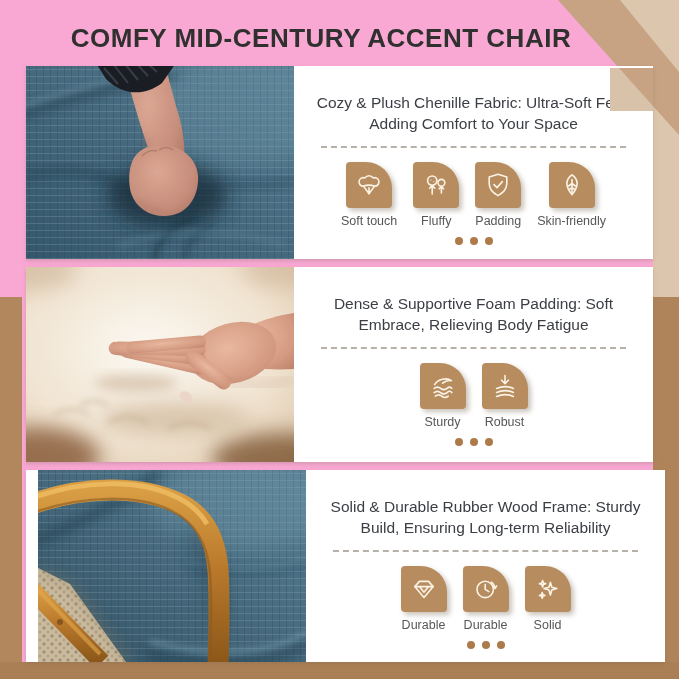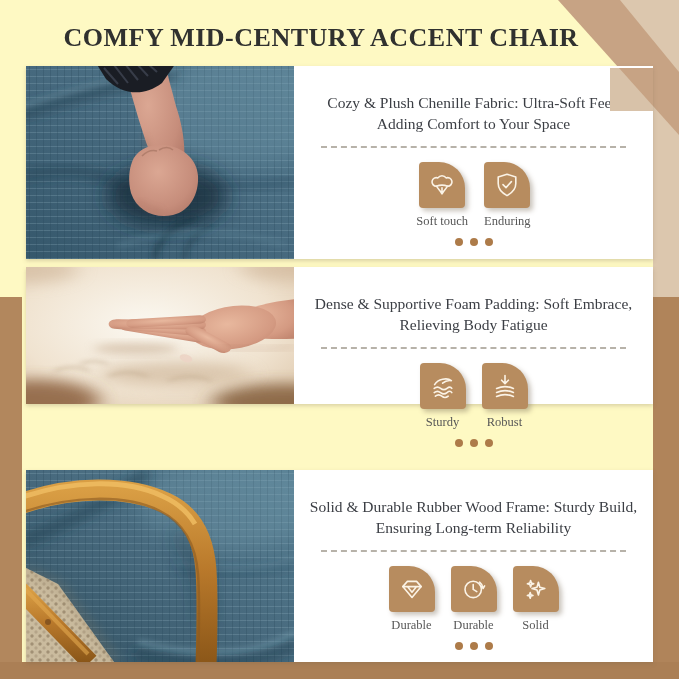--- a/index.html
+++ b/index.html
@@ -1,18 +1,18 @@
 <!DOCTYPE html>
 <html><head>
 <meta charset="utf-8">
 <style>
   html,body{margin:0;padding:0;background:#ebe3d6;}
   .canvas{
     position:relative;width:679px;height:679px;overflow:hidden;
-    background:#fef9c3;font-family:Liberation Serif, serif;
+    background:#f9a8d4;font-family:Liberation Sans, sans-serif;
   }
   
   .decor{position:absolute;inset:0;pointer-events:none;}
   .corner-light{background:#dcc7ae;z-index:1;
     clip-path:polygon(600px 0,679px 0,679px 297px,653px 297px,653px 53px);}
   .ribbon-dark{background:#c7a384;z-index:2;
     clip-path:polygon(558px 0,620px 0,679px 72px,679px 135px);}
   .corner-square{position:absolute;left:610px;top:68px;width:43px;height:43px;
     background:#d8c2a9;z-index:4;}
   .ribbon-overlay{background:#c7a384;z-index:5;
@@ -21,22 +21,22 @@
   .border-right{position:absolute;left:653px;top:297px;width:26px;height:382px;background:#b0845a;z-index:3;}
   .border-bottom{position:absolute;left:0;top:662px;width:679px;height:17px;background:#ab7f55;z-index:3;}
   
   .title{position:absolute;top:22px;left:0;width:642px;text-align:center;
     font-weight:bold;font-size:26px;line-height:32px;letter-spacing:.5px;
     color:#30312f;z-index:2;}
   
   .panel{position:absolute;left:26px;width:627px;background:#ffffff;display:flex;
     box-shadow:0 2px 4px rgba(120,100,75,.25);z-index:3;}
   .panel-1{top:66px;height:193px;}
-  .panel-2{top:267px;height:137px;}
-  .panel-3{top:470px;height:192px;}
+  .panel-2{top:267px;height:195px;}
+  .panel-3{top:470px;height:192px;padding-left:12px;}
   .photo{width:268px;flex:none;overflow:hidden;}
   .photo svg{display:block;width:100%;height:100%;}
   .content{flex:1;display:flex;flex-direction:column;align-items:center;padding-top:26px;}
   .heading{width:332px;text-align:center;font-size:15.5px;line-height:21px;color:#3b3e44;}
   .divider{width:305px;border-top:2px dashed #b7b2a9;margin-top:12px;}
   .features{display:flex;gap:16px;margin-top:14px;align-items:flex-start;text-align:center;}
   .feature{display:flex;flex-direction:column;align-items:center;}
   .icon-tile{width:46px;height:46px;background:#b78c5f;border-radius:4px 26px 4px 4px;
     display:flex;align-items:center;justify-content:center;
     box-shadow:3px 3px 5px rgba(120,105,85,.4);}
@@ -119,25 +119,47 @@
               <path d="M8.3,15.2 a4.3,4.3 0 1 1 1.6,-8.3 a4.9,4.9 0 0 1 8.2,0 a4.3,4.3 0 1 1 1.6,8.3"></path>
               <path d="M8.3,15.2 Q14,13 19.7,15.2"></path>
               <path d="M8.6,15.4 C10.8,18.6 12.6,20 14,22.8 M19.4,15.4 C17.2,18.6 15.4,20 14,22.8 M14,16.8 L14,22.8"></path>
             </svg>
           </div>
           <div class="feature-label">Soft touch</div>
         </div>
         <div class="feature">
           <div class="icon-tile">
             <svg viewBox="0 0 28 28">
+              <circle cx="10.2" cy="9.6" r="4.6"></circle>
+              <circle cx="19.4" cy="11.8" r="3.4"></circle>
+              <path d="M10.2,23 V14.8 M7.6,17.2 L10.2,14.6 L12.8,17.2"></path>
+              <path d="M19.4,22 V15.8 M17.2,17.8 L19.4,15.6 L21.6,17.8"></path>
+              <circle cx="8.9" cy="9" r="0.6" fill="#fbf3e6" stroke="none"></circle>
+              <circle cx="11.8" cy="10.6" r="0.6" fill="#fbf3e6" stroke="none"></circle>
+            </svg>
+          </div>
+          <div class="feature-label">Fluffy</div>
+        </div>
+        <div class="feature">
+          <div class="icon-tile">
+            <svg viewBox="0 0 28 28">
               <path d="M14,3.2 L22.8,6 V12.6 C22.8,18.4 19.2,21.9 14,24.6 C8.8,21.9 5.2,18.4 5.2,12.6 V6 Z"></path>
               <path d="M10,13.6 L13,16.6 L18.4,10.6"></path>
             </svg>
           </div>
-          <div class="feature-label">Enduring</div>
+          <div class="feature-label">Padding</div>
+        </div>
+        <div class="feature">
+          <div class="icon-tile">
+            <svg viewBox="0 0 28 28">
+              <path d="M14,3.8 C20.2,8 21.4,14.8 14,23.6 C6.6,14.8 7.8,8 14,3.8 Z"></path>
+              <path d="M14,8.5 V23.4 M14,12.5 L10.6,15 M14,12.5 L17.4,15 M14,16.5 L11.2,18.6 M14,16.5 L16.8,18.6"></path>
+            </svg>
+          </div>
+          <div class="feature-label">Skin-friendly</div>
         </div>
       </div>
       <div class="dots">
         <span class="dot"></span>
         <span class="dot"></span>
         <span class="dot"></span>
       </div>
     </div>
   </div>
 

